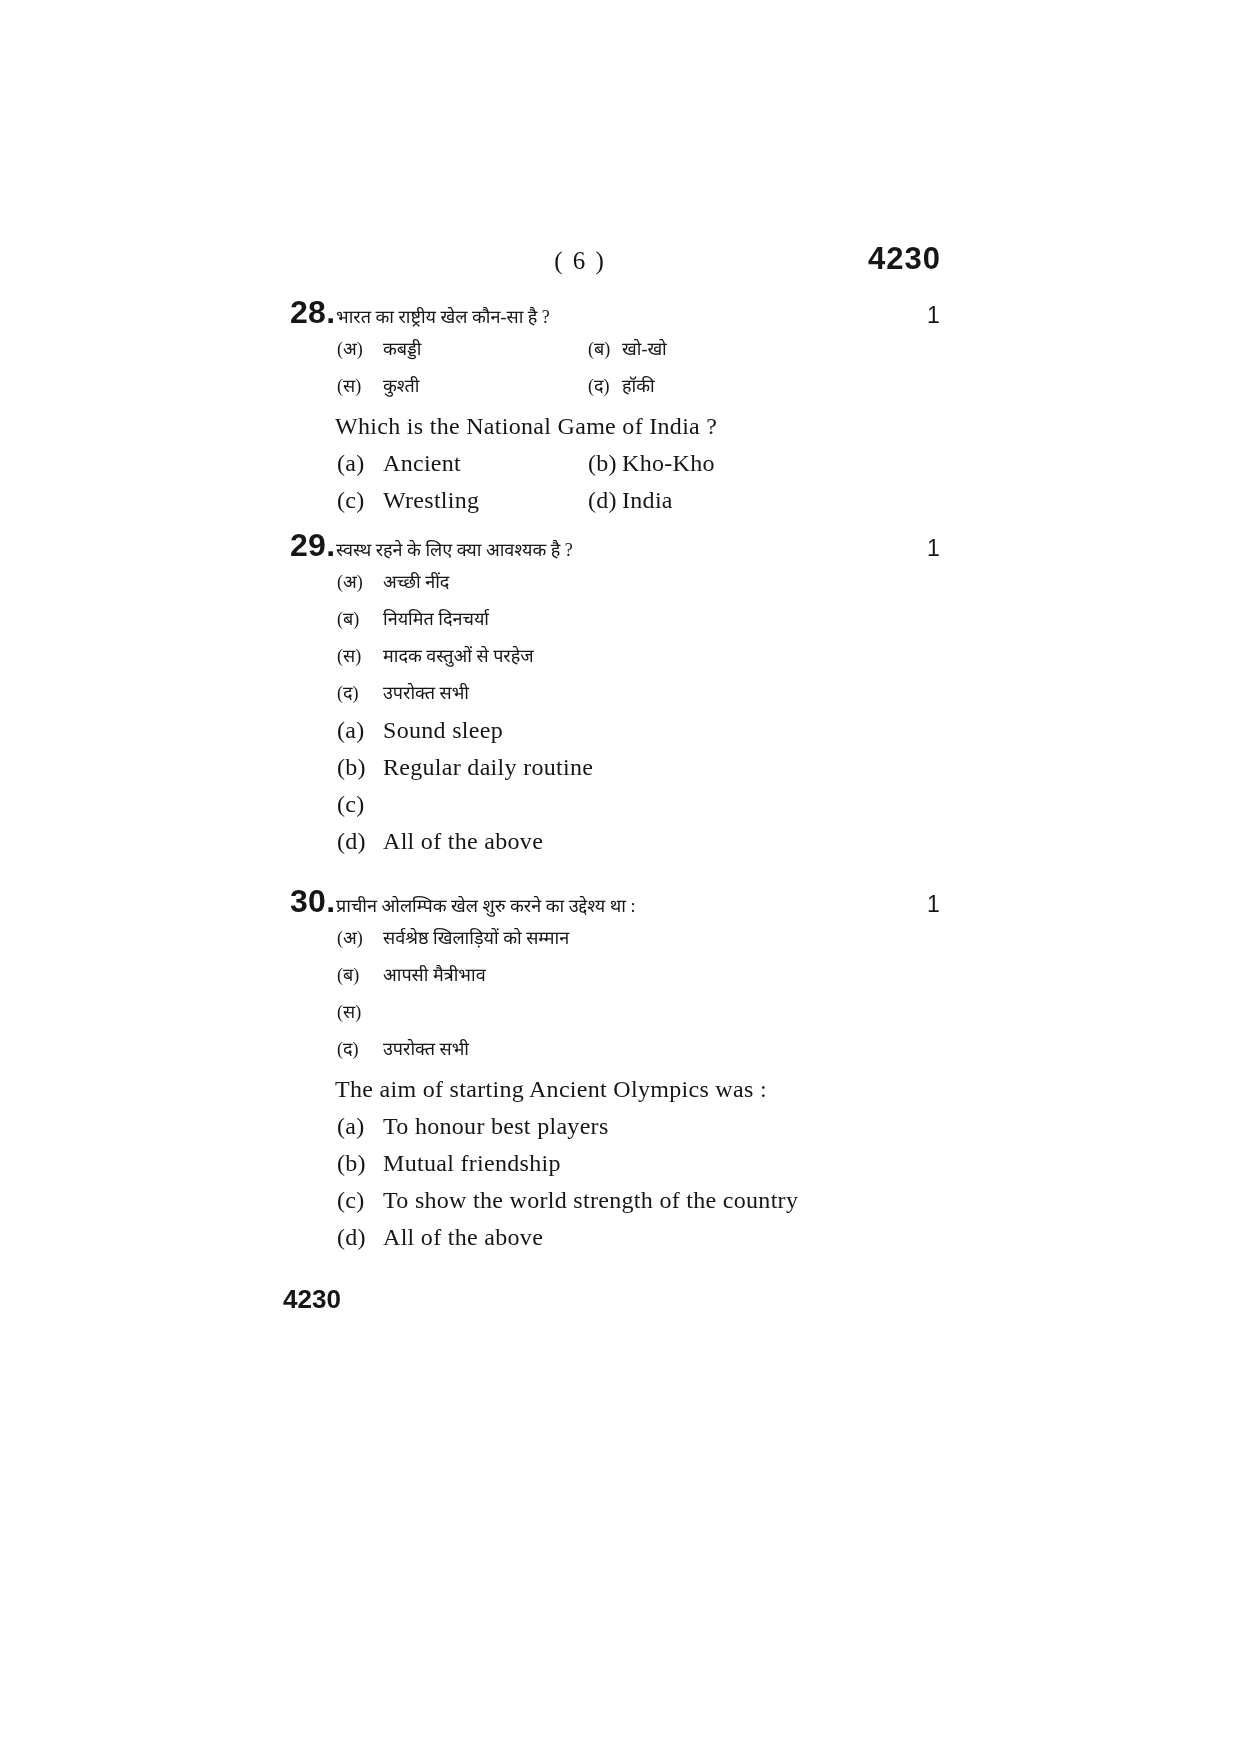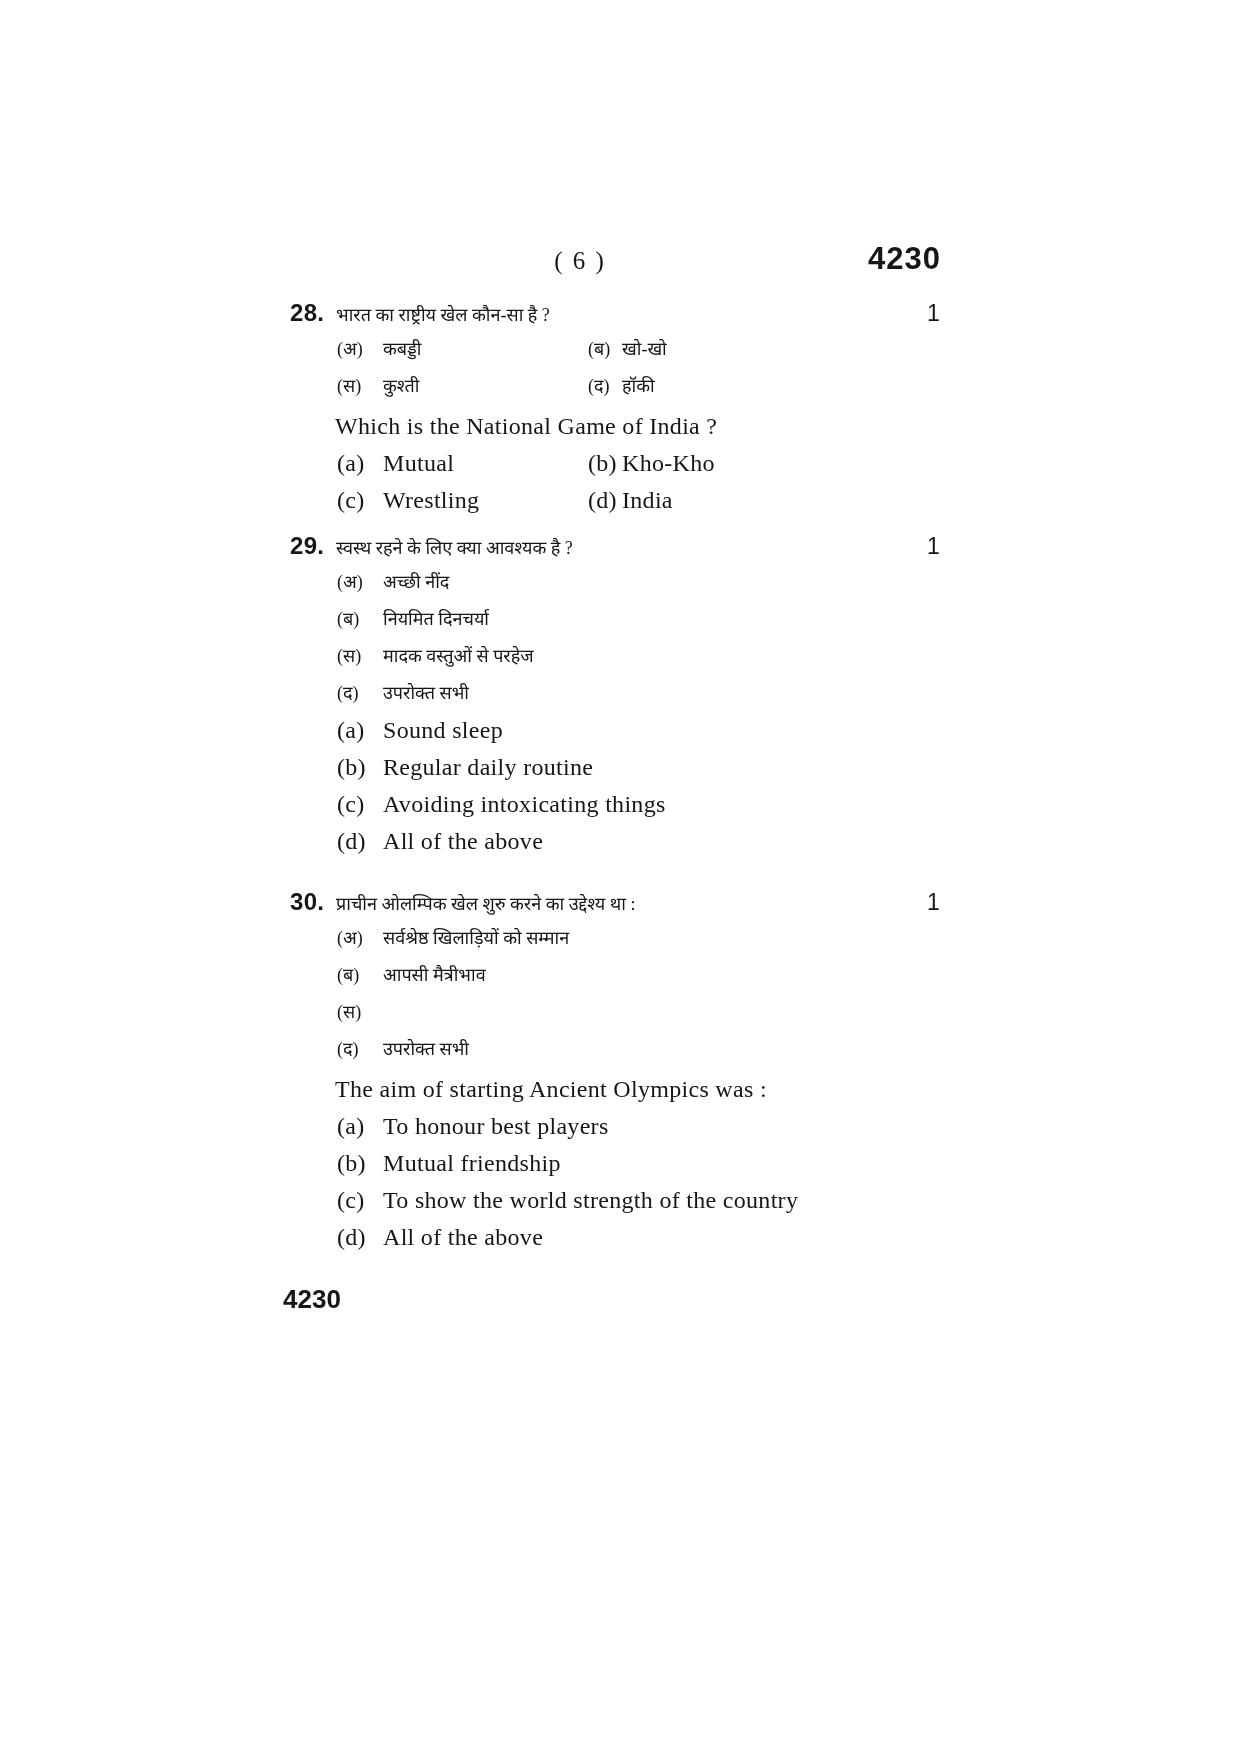--- a/index.html
+++ b/index.html
@@ -43,21 +43,21 @@
     align-items: baseline;
     height: 37px;
     line-height: 37px;
     font-size: 24px;
     letter-spacing: 0.3px;
   }
   .hindi { font-size: 18px; letter-spacing: 0; }
   .q-head .q-num {
     font-family: "Liberation Sans", sans-serif;
     font-weight: 700;
-    font-size: 24px;
+    font-size: 32px;
     width: 46px;
     flex: 0 0 46px;
   }
   .q-head .q-text { flex: 1 1 auto; }
   .q-head .q-marks {
     font-family: "Liberation Sans", sans-serif;
     font-size: 23px;
     flex: 0 0 auto;
     margin-left: auto;
     padding-right: 2px;
@@ -116,21 +116,21 @@
           <span class="opt-label hindi">(द)</span>
           <span class="opt-text hindi">हॉकी</span>
         </div>
       </div>
       <div class="row eng-q">
         <span>Which is the National Game of India ?</span>
       </div>
       <div class="row opt-row">
         <div class="opt opt-first">
           <span class="opt-label">(a)</span>
-          <span class="opt-text">Mutual</span>
+          <span class="opt-text">Ancient</span>
         </div>
         <div class="opt opt-second">
           <span class="opt-label">(b)</span>
           <span class="opt-text">Kho-Kho</span>
         </div>
       </div>
       <div class="row opt-row">
         <div class="opt opt-first">
           <span class="opt-label">(c)</span>
           <span class="opt-text">Wrestling</span>
@@ -180,21 +180,20 @@
       </div>
       <div class="row opt-row">
         <div class="opt">
           <span class="opt-label">(b)</span>
           <span class="opt-text">Regular daily routine</span>
         </div>
       </div>
       <div class="row opt-row">
         <div class="opt">
           <span class="opt-label">(c)</span>
-          <span class="opt-text">Avoiding intoxicating things</span>
         </div>
       </div>
       <div class="row opt-row">
         <div class="opt">
           <span class="opt-label">(d)</span>
           <span class="opt-text">All of the above</span>
         </div>
       </div>
     </section>
 

